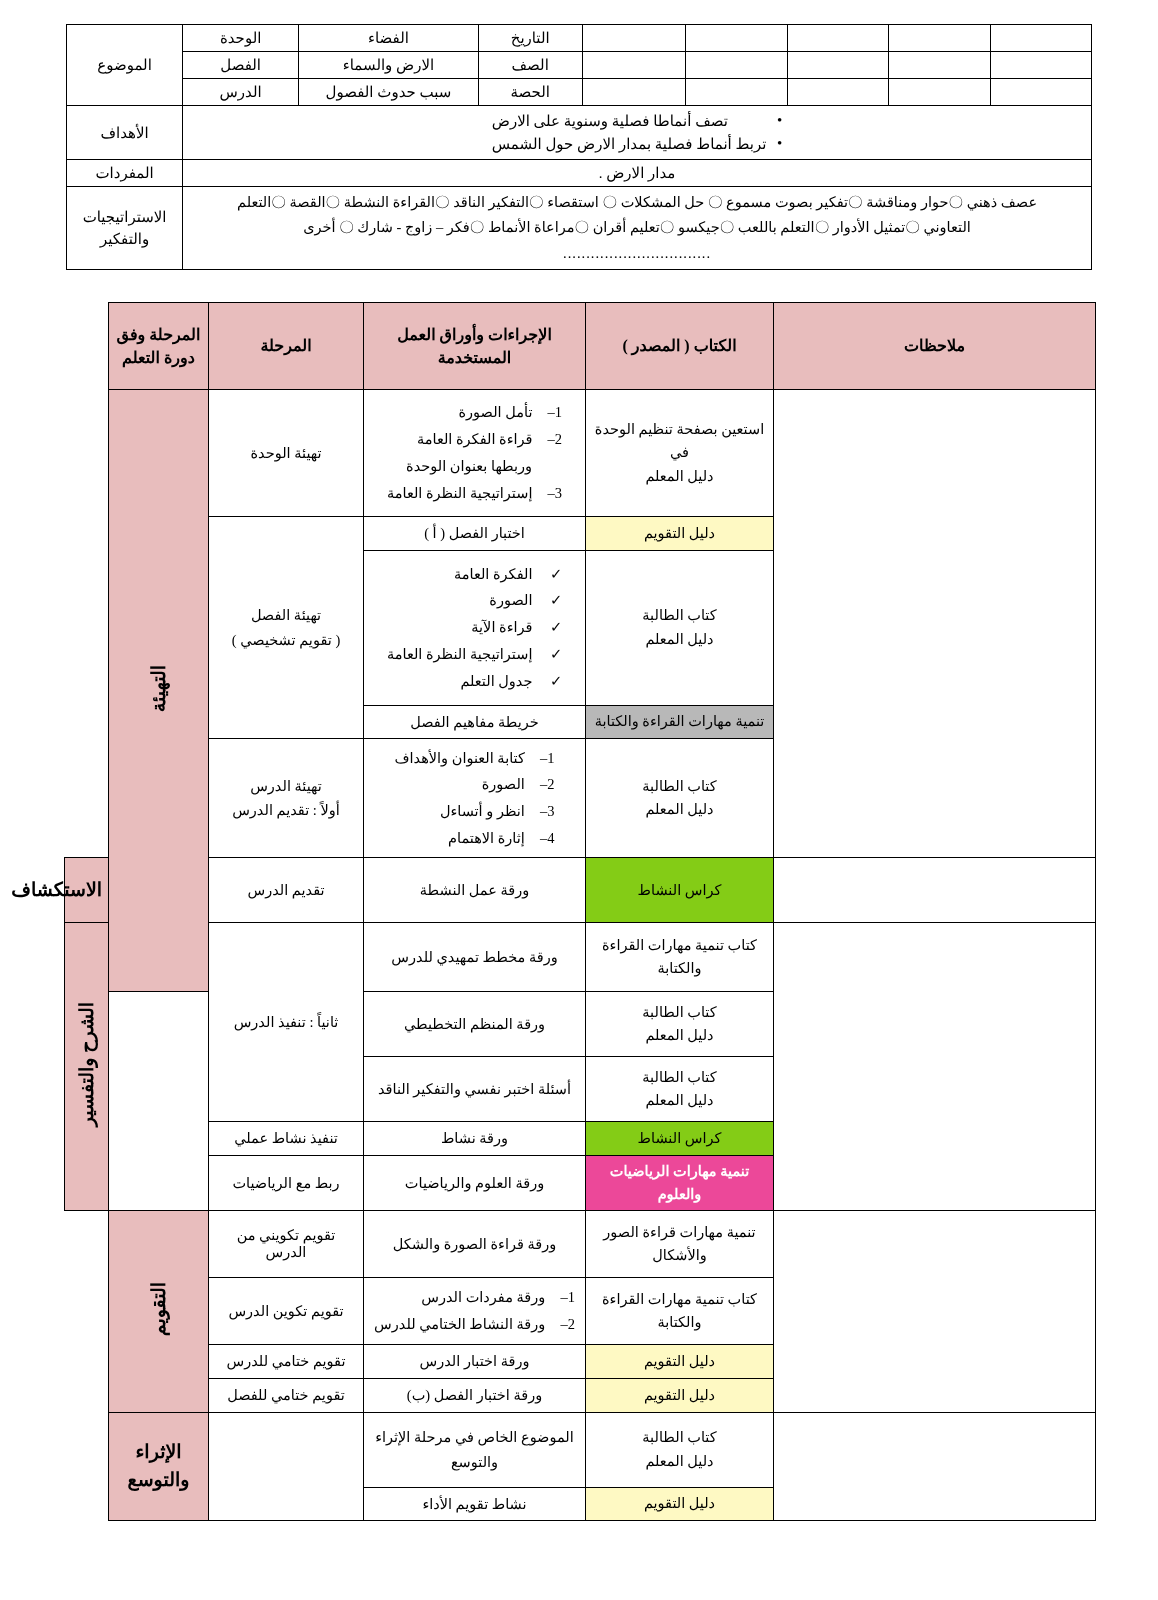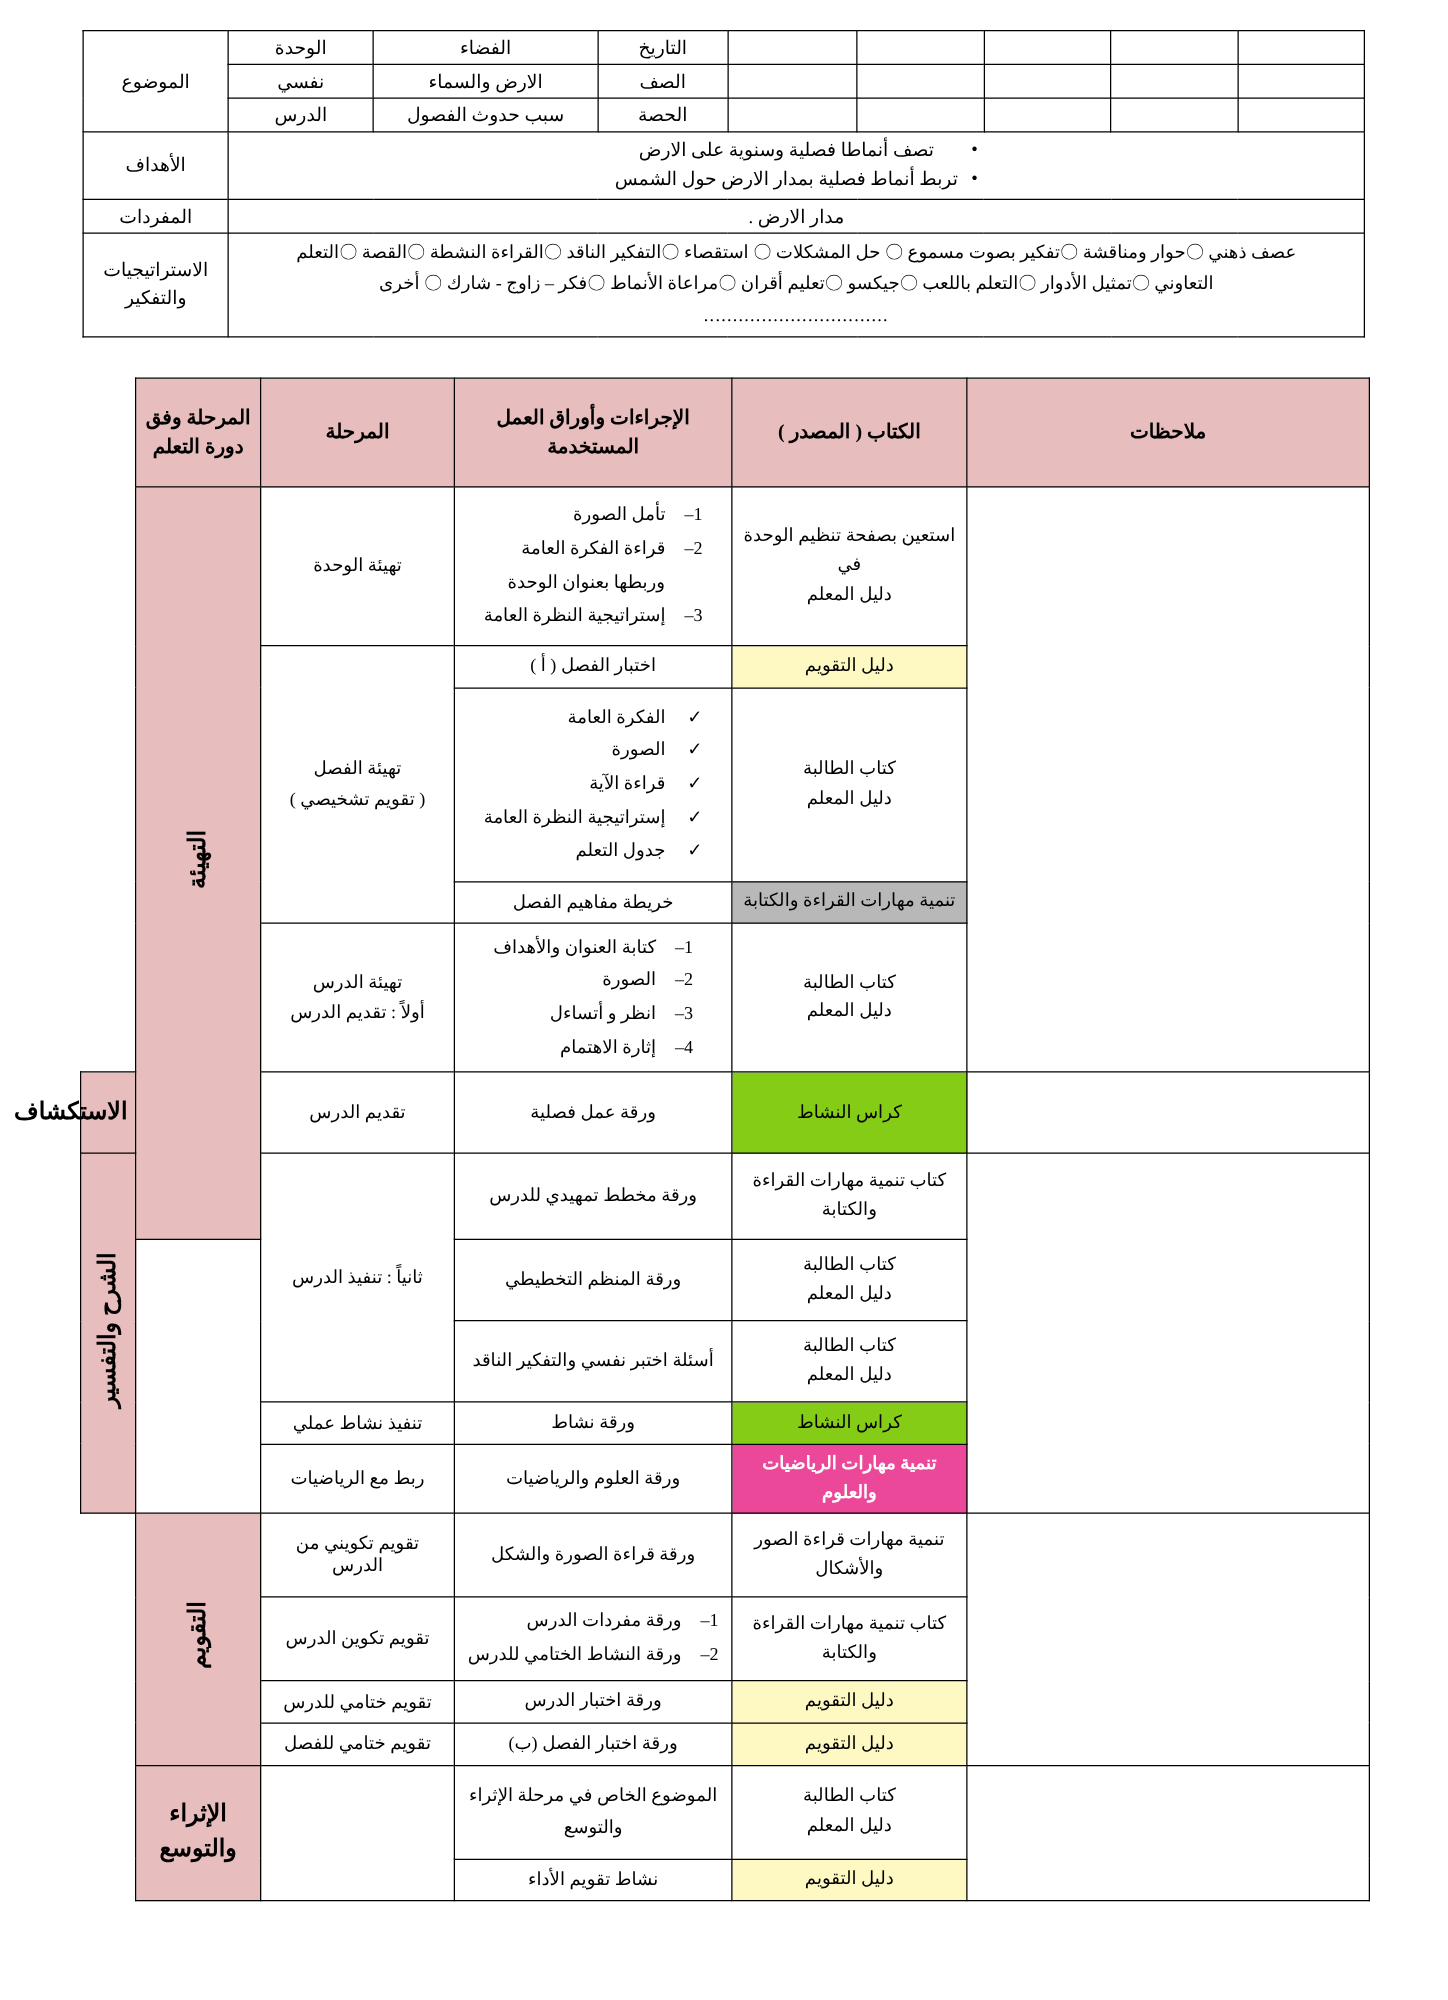--- a/index.html
+++ b/index.html
@@ -54,21 +54,21 @@
 
   .bullets {
     text-align: center;
     padding: 4px 0 4px 0 !important;
   }
   .bullets ul {
     margin: 0;
     padding: 0;
     list-style: none;
     display: inline-block;
-    text-align: center;
+    text-align: left;
   }
   .bullets li {
     line-height: 1.5;
     font-size: 15px;
     position: relative;
     padding-right: 16px;
   }
   .bullets li:before {
     content: "\2022";
     position: absolute;
@@ -193,21 +193,21 @@
           <td class="lbl-wide" rowspan="3">الموضوع</td>
         </tr>
         <tr>
           <td class="blank"></td>
           <td class="blank"></td>
           <td class="blank"></td>
           <td class="blank"></td>
           <td class="val-date"></td>
           <td class="val-date">الصف</td>
           <td class="val-mid">الارض والسماء</td>
-          <td class="lbl">نفسي</td>
+          <td class="lbl">الفصل</td>
         </tr>
         <tr>
           <td class="blank"></td>
           <td class="blank"></td>
           <td class="blank"></td>
           <td class="blank"></td>
           <td class="val-date"></td>
           <td class="val-date">الحصة</td>
           <td class="val-mid">سبب حدوث الفصول</td>
           <td class="lbl">الدرس</td>
@@ -322,21 +322,21 @@
             </ul>
           </td>
           <td class="center stage-text">
             تهيئة الدرس<br>أولاً : تقديم الدرس
           </td>
         </tr>
 
         <tr>
           <td class="notes" style="height:56px"></td>
           <td class="src tag-blue">كراس النشاط</td>
-          <td class="proc">ورقة عمل فصلية</td>
+          <td class="proc">ورقة عمل النشطة</td>
           <td class="center">تقديم الدرس</td>
           <td class="stage-cell horiz">الاستكشاف</td>
         </tr>
 
         <tr>
           <td class="notes" rowspan="5"></td>
           <td class="src" style="height:60px">
             <span>كتاب تنمية مهارات القراءة والكتابة</span>
           </td>
           <td class="proc">ورقة مخطط تمهيدي للدرس</td>

